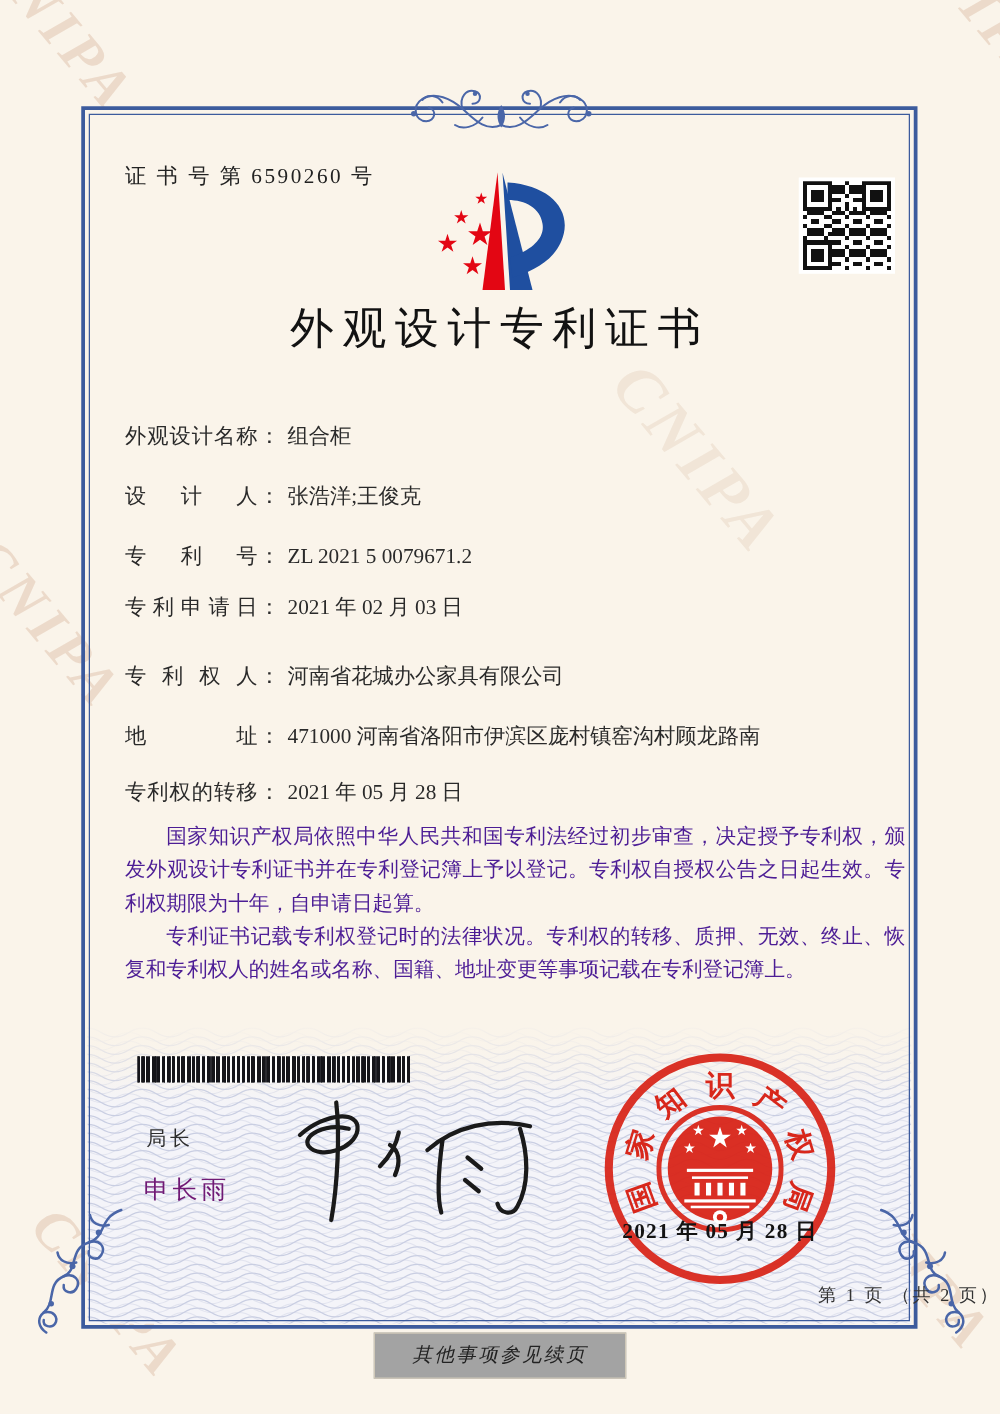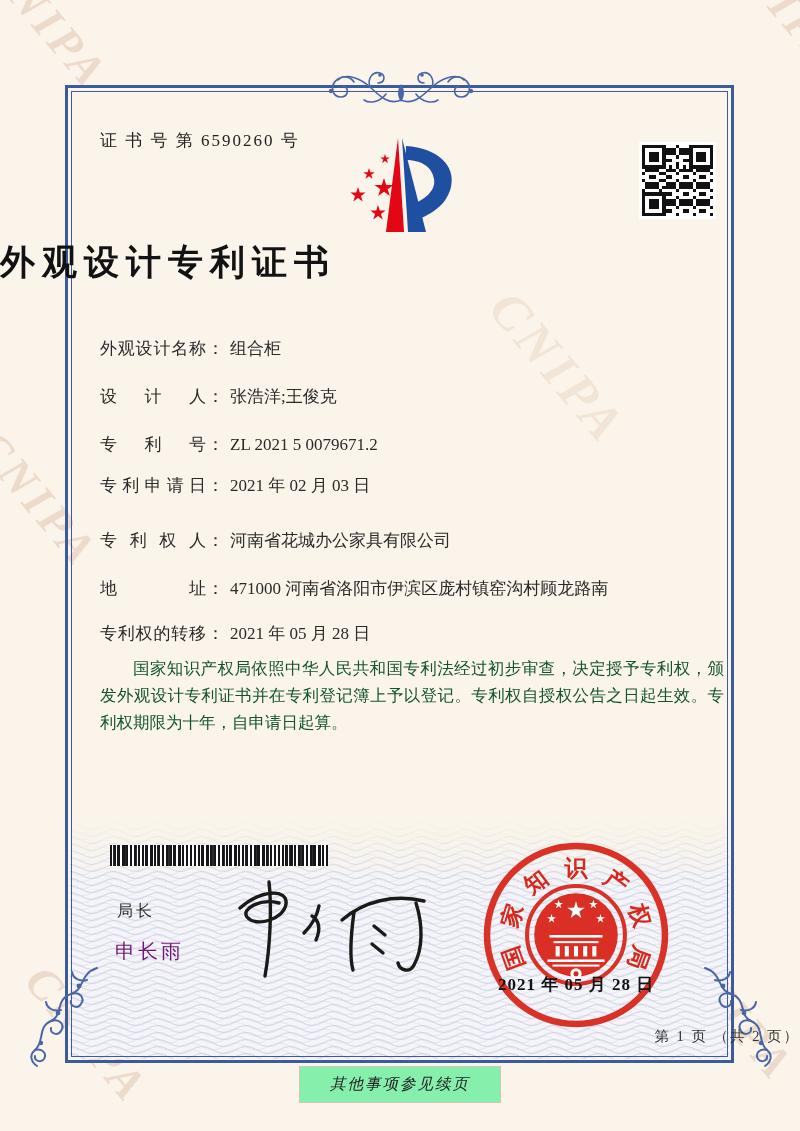--- a/index.html
+++ b/index.html
@@ -34,31 +34,31 @@
     background:linear-gradient(#faf4ea,rgba(250,244,234,0));}
   
   .flourish-top{position:absolute;left:316px;top:60px;width:170px;height:52px;}
   .corner{position:absolute;width:74px;height:102px;}
   .corner.left{left:27px;top:966px;}
   .corner.right{left:701px;top:966px;transform:scaleX(-1);}
   
   .cert-no{position:absolute;left:100px;top:129px;font-size:17px;letter-spacing:2px;color:#222;}
   .logo{position:absolute;left:338px;top:132px;width:126px;height:106px;}
   .qr{position:absolute;left:639px;top:142px;width:71px;height:71px;background:#fff;padding:3px;}
-  .title{position:absolute;left:0;right:0;top:239px;text-align:left;
-    font-size:35px;font-weight:bold;letter-spacing:7px;color:#121212;}
+  .title{position:absolute;left:0;right:0;top:239px;text-align:center;
+    font-size:35px;font-weight:normal;letter-spacing:7px;color:#121212;}
   
   .frow{position:absolute;left:100px;width:624px;font-size:17px;color:#2a2a2a;white-space:nowrap;}
   .frow .lbl{display:inline-block;width:106px;text-align:justify;text-align-last:justify;vertical-align:bottom;}
   .frow .sep{padding:0 6px 0 1px;}
   .r0{top:337px}.r1{top:385px}.r2{top:433px}.r3{top:474px}.r4{top:529px}.r5{top:577px}.r6{top:622px}
   .pair2{position:absolute;left:325px;top:0;}
   
   .paras{position:absolute;left:100px;top:656px;width:624px;font-size:16.5px;
-    line-height:26.8px;text-align:justify;color:#14532d;}
+    line-height:26.8px;text-align:justify;color:#4c1d95;}
   .paras p{margin:0;text-indent:2em;}
   
   .barcode{position:absolute;left:110px;top:845px;width:218px;height:21px;background:
     repeating-linear-gradient(90deg,#15151a 0 2px,rgba(255,255,255,0) 2px 4px),
     repeating-linear-gradient(90deg,#15151a 0 1px,rgba(255,255,255,0) 1px 7px),
     repeating-linear-gradient(90deg,rgba(255,255,255,0) 0 3px,#2a2a30 3px 5px,rgba(255,255,255,0) 5px 11px),
     #fcfcfc;}
   
   .sig-title{position:absolute;left:117px;top:901px;font-size:16px;
     font-family:"Liberation Sans","DejaVu Sans",sans-serif;color:#2e2e2e;letter-spacing:3px;}
@@ -78,21 +78,21 @@
   .seal-chars span:nth-child(4){transform:rotate(0deg)    translateY(-67px);}
   .seal-chars span:nth-child(5){transform:rotate(37deg)   translateY(-67px);}
   .seal-chars span:nth-child(6){transform:rotate(73deg)   translateY(-67px);}
   .seal-chars span:nth-child(7){transform:rotate(110deg)  translateY(-67px);}
   .seal-date{position:absolute;left:473px;top:973px;width:206px;text-align:center;
     font-size:17px;font-weight:bold;color:#131313;letter-spacing:1px;}
   
   .page-info{position:absolute;left:0;right:0;top:1027px;text-align:right;
     font-size:14.5px;color:#333;letter-spacing:2px;}
   .cont-box{position:absolute;left:50%;top:1066px;transform:translateX(-50%);
-    background:#86efac;border:1px solid #cfc8b8;padding:7px 30px;
+    background:#a3a3a3;border:1px solid #cfc8b8;padding:7px 30px;
     font-size:15.5px;font-style:italic;color:#222;letter-spacing:2px;white-space:nowrap;}
 </style>
 </head>
 <body>
 
 <div class="wm wm1">CNIPA</div>
 <div class="wm wm2">CNIPA</div>
 <div class="wm wm3 light">CNIPA</div>
 <div class="wm wm4">CNIPA</div>
 <div class="wm wm5">CNIPA</div>
@@ -498,20 +498,21 @@
 </div>
 <div class="frow r5">
   <span class="lbl">地址</span><span class="sep">：</span><span>471000  河南省洛阳市伊滨区庞村镇窑沟村顾龙路南</span>
 </div>
 <div class="frow r6">
   <span class="lbl">专利权的转移</span><span class="sep">：</span><span>2021 年 05 月 28 日</span>
 </div>
 
 <div class="paras">
   <p>国家知识产权局依照中华人民共和国专利法经过初步审查，决定授予专利权，颁发外观设计专利证书并在专利登记簿上予以登记。专利权自授权公告之日起生效。专利权期限为十年，自申请日起算。</p>
+  <p>专利证书记载专利权登记时的法律状况。专利权的转移、质押、无效、终止、恢复和专利权人的姓名或名称、国籍、地址变更等事项记载在专利登记簿上。</p>
 </div>
 
 <div class="barcode"></div>
 
 <div class="sig-title">局长</div>
 <div class="sig-name">申长雨</div>
 <svg class="sig-script" viewBox="0 0 216 106" xmlns="http://www.w3.org/2000/svg">
   <g stroke="#1a1a1a" fill="none" stroke-width="3.4" stroke-linecap="round">
     <path d="M16,32 C36,14 64,12 62,28 C60,43 32,52 23,41 C17,33 36,22 55,27"></path>
     <path d="M45,6 C48,32 46,72 41,100"></path>

